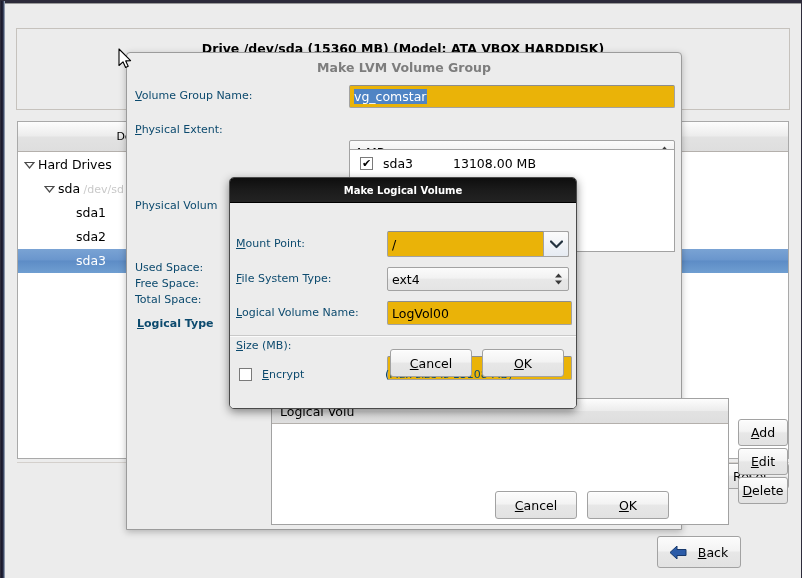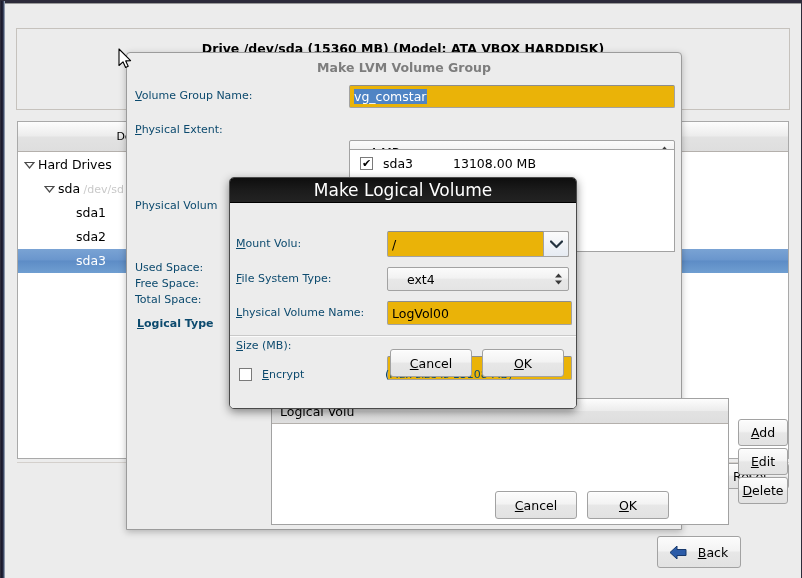--- a/index.html
+++ b/index.html
@@ -161,21 +161,21 @@
     background: #4f84c4;
     color: #fff;
   }
   .combo {
     background: linear-gradient(to bottom, #fbfbfb 0%, #f2f2f2 45%, #e8e8e8 52%, #e4e4e4 100%);
     border: 1px solid #a2a2a2;
     border-radius: 2px;
     box-sizing: border-box;
     font-size: 12.5px;
     display: flex; align-items: center;
-    padding: 0 19px;
+    padding: 0 4px;
     position: relative;
   }
   .spin-arrows {
     position: absolute; right: 5px; top: 50%;
     transform: translateY(-50%);
     display: flex; flex-direction: column; align-items: center;
     line-height: 6px;
   }
   .listbox {
     background: #fff;
@@ -219,22 +219,22 @@
     border: 1px solid #4a4a4a;
     border-radius: 5px;
     box-sizing: border-box;
     box-shadow: 0 3px 10px rgba(0,0,0,0.45);
     overflow: hidden;
   }
   .mlv-titlebar {
     height: 24px;
     background: linear-gradient(to bottom, #0e0e0e 0%, #1b1b1b 50%, #232323 100%);
     color: #fff;
-    font-weight: normal;
-    font-size: 17px;
+    font-weight: bold;
+    font-size: 10px;
     display: flex; align-items: center; justify-content: center;
     border-bottom: 1px solid #000;
   }
   .mlv-body { position: relative; height: 207px; background: #ececec; }
   .mlv-sep {
     position: absolute; left: 0; top: 132px; width: 100%; height: 1px;
     background: #c9c9c9;
   }
   .mlv-sep2 {
     position: absolute; left: 0; top: 133px; width: 100%; height: 1px;
@@ -354,21 +354,21 @@
     <div class="btn lvm-footer-btn" style="left:460px; top:438px;">
       <span><span id="lvmo-text"><span class="u">O</span>K</span></span>
     </div>
   </div>
 
   <div class="mlv-dialog">
     <div class="mlv-titlebar">Make Logical Volume</div>
     <div class="mlv-body">
 
       <div class="lbl" style="position:absolute; left:6px; top:34px;">
-        <span class="u" id="mp-mn">M</span><span id="mp-rest">ount Volu:</span>
+        <span class="u" id="mp-mn">M</span><span id="mp-rest">ount Point:</span>
       </div>
       <div class="textfield" style="position:absolute; left:157px; top:28px; width:182px; height:26px; padding-right:26px;">
         <span>/</span>
         <span style="position:absolute; right:-1px; top:-1px; width:26px; height:26px; box-sizing:border-box; border:1px solid #a2a2a2; border-radius:0 2px 2px 0; background:linear-gradient(to bottom,#fbfbfb,#e6ebf2); display:flex; align-items:center; justify-content:center;">
           <svg width="13" height="9" viewBox="0 0 13 9">
               <path d="M1 1.5 L6.5 7 L12 1.5" fill="none" stroke="#23323f" stroke-width="2.2" stroke-linecap="round" stroke-linejoin="round"></path>
             </svg>
         </span>
       </div>
 
@@ -379,21 +379,21 @@
         <span>ext4</span>
         <span class="spin-arrows">
           <svg width="9" height="13" viewBox="0 0 9 13">
               <path d="M4.5 1 L8 5 L1 5 Z" fill="#3a3a3a"></path>
               <path d="M4.5 12 L8 8 L1 8 Z" fill="#3a3a3a"></path>
             </svg>
         </span>
       </div>
 
       <div class="lbl" style="position:absolute; left:6px; top:103px;">
-        <span class="u" id="lvn-mn">L</span><span id="lvn-rest">hysical Volume Name:</span>
+        <span class="u" id="lvn-mn">L</span><span id="lvn-rest">ogical Volume Name:</span>
       </div>
       <div class="textfield" style="position:absolute; left:157px; top:98px; width:185px; height:24px;">
         <span>LogVol00</span>
       </div>
 
       <div class="lbl" style="position:absolute; left:6px; top:136px;">
         <span class="u" id="sz-mn">S</span><span id="sz-rest">ize (MB):</span>
       </div>
       <div class="textfield" style="position:absolute; left:157px; top:131px; width:185px; height:24px;margin-top:22px;">
         <span>13108</span>

